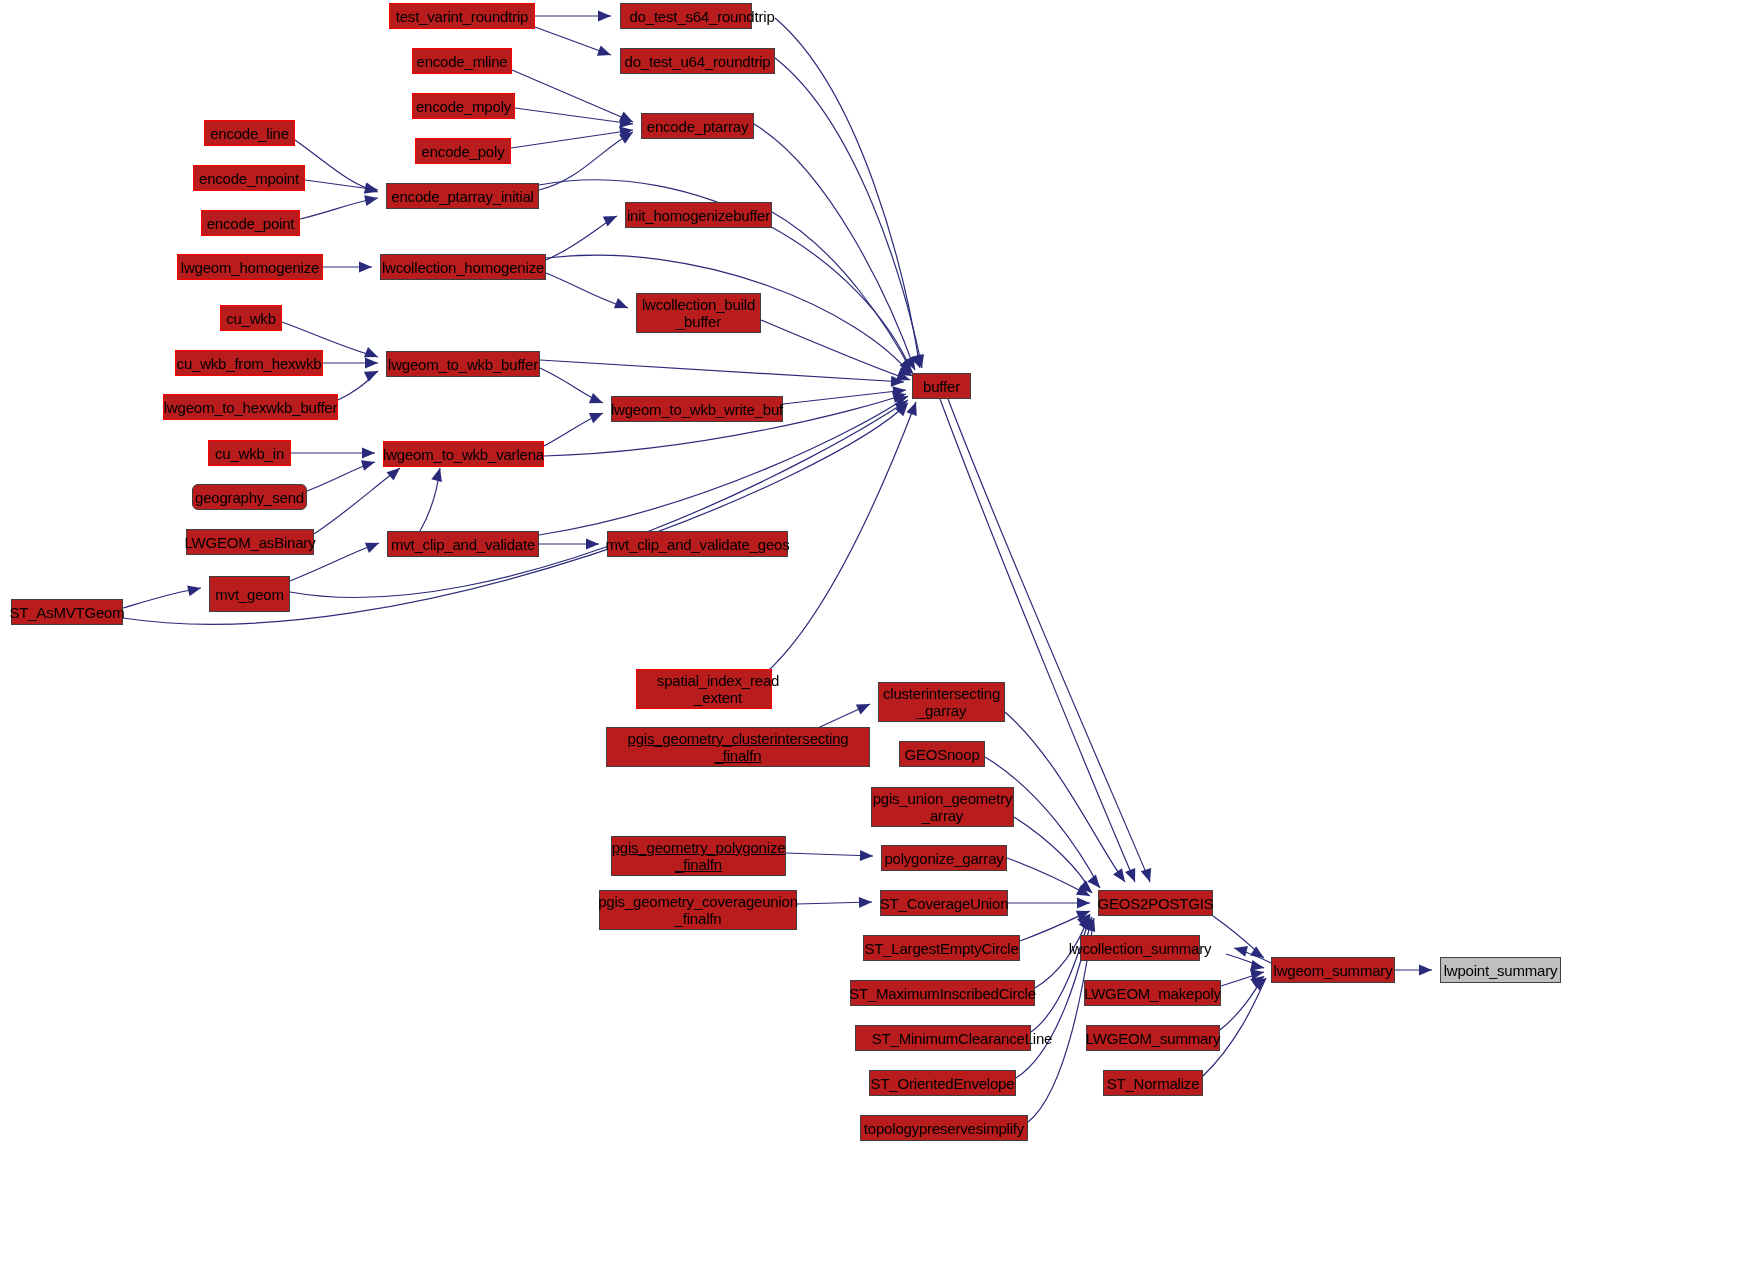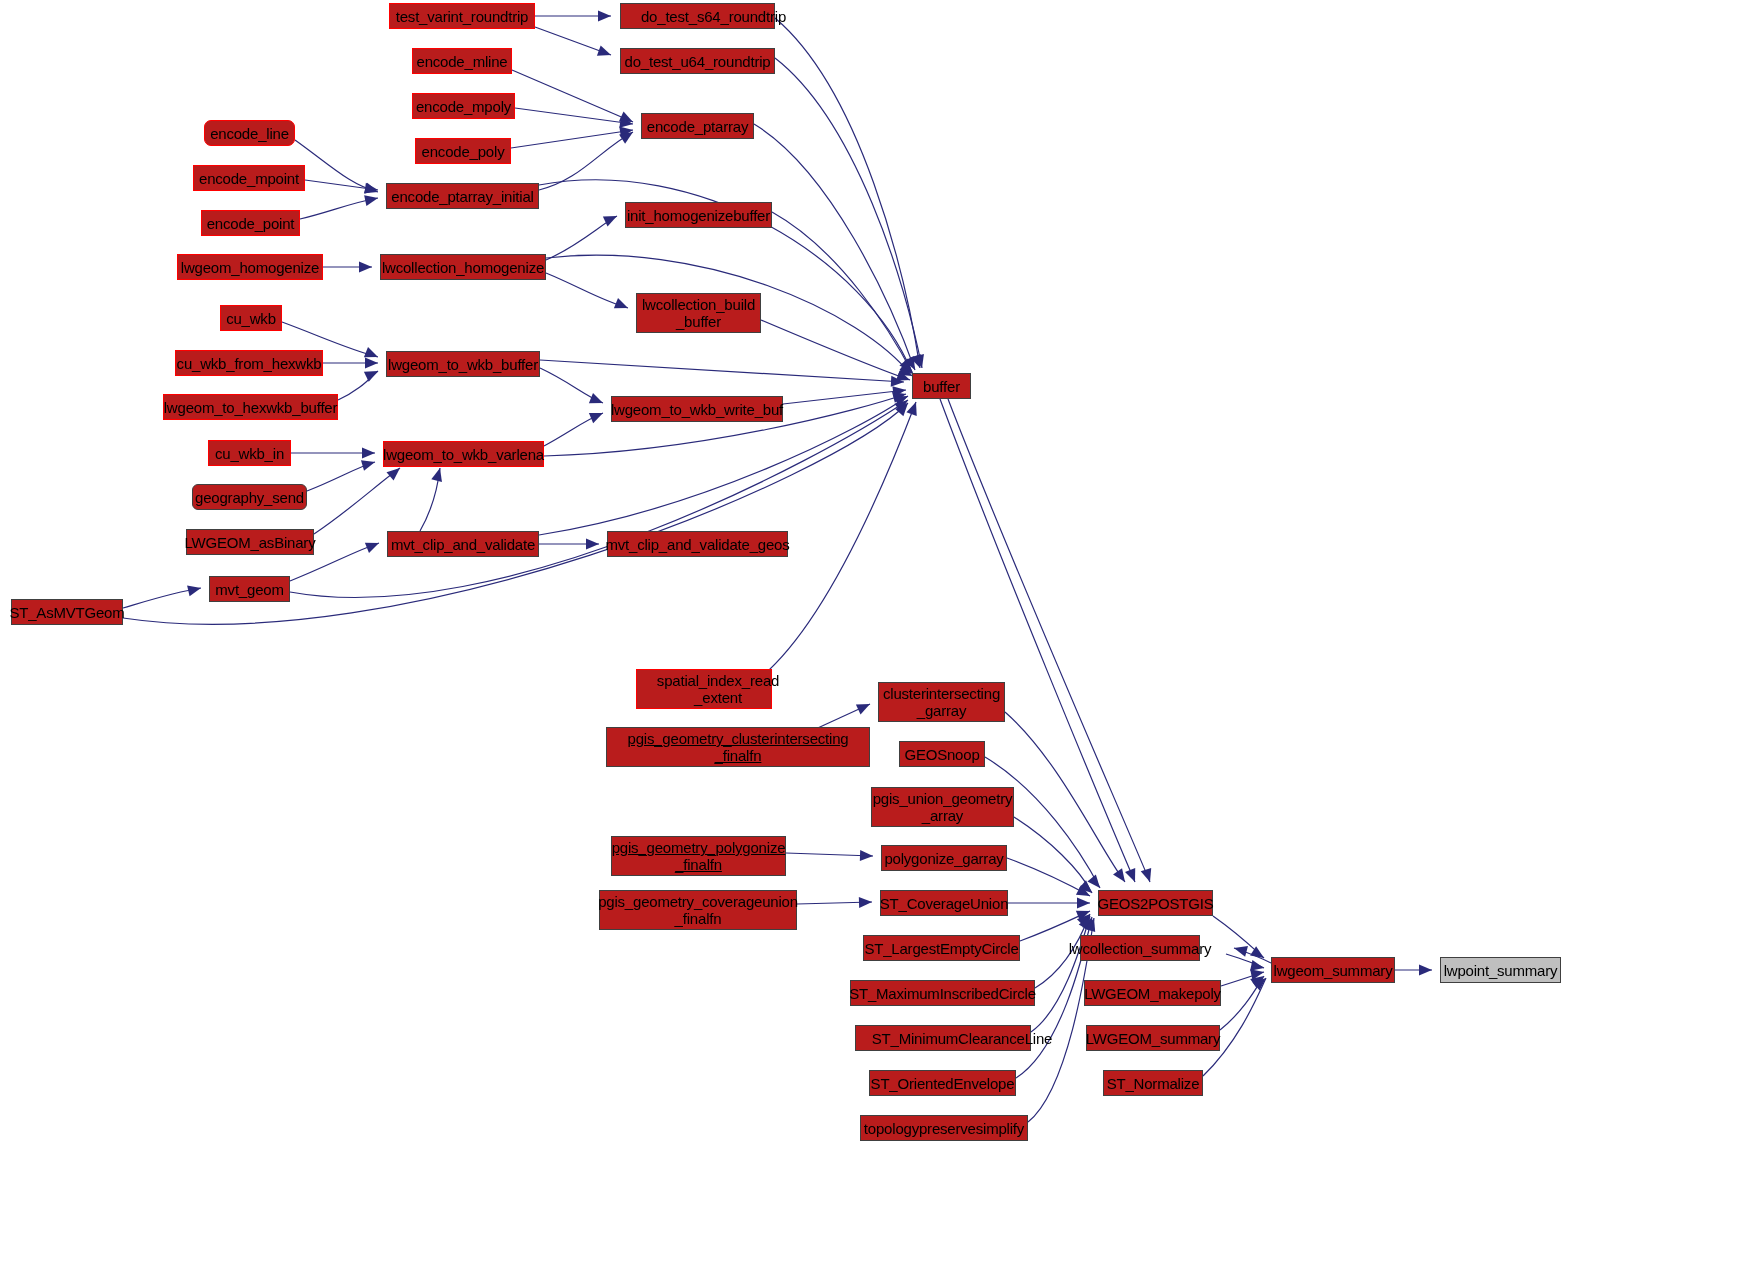--- a/index.html
+++ b/index.html
@@ -182,26 +182,26 @@
         <polygon points="0,0 -13,-5.5 -13,5.5" class="edge-head" transform="translate(1234,948) rotate(195)"></polygon>
         <polygon points="0,0 -13,-5.5 -13,5.5" class="edge-head" transform="translate(1264,968) rotate(12)"></polygon>
         <polygon points="0,0 -13,-5.5 -13,5.5" class="edge-head" transform="translate(1264,972) rotate(-12)"></polygon>
         <polygon points="0,0 -13,-5.5 -13,5.5" class="edge-head" transform="translate(1264,976) rotate(-35)"></polygon>
         <polygon points="0,0 -13,-5.5 -13,5.5" class="edge-head" transform="translate(1266,978) rotate(-40)"></polygon>
         <polygon points="0,0 -13,-5.5 -13,5.5" class="edge-head" transform="translate(1432,970) rotate(0)"></polygon>
       </g>
   </svg>
   <div id="nodes-layer">
       <div class="node-box red" style="left: 389px; top: 3px; width: 146px; height: 26px;">test_varint_roundtrip</div>
-      <div class="node-box" style="left: 620px; top: 3px; width: 155px; height: 26px; padding-left: 32px;">do_test_s64_roundtrip</div>
+      <div class="node-box" style="left: 620px; top: 3px; width: 132px; height: 26px; padding-left: 32px;">do_test_s64_roundtrip</div>
       <div class="node-box" style="left: 620px; top: 48px; width: 155px; height: 26px;">do_test_u64_roundtrip</div>
       <div class="node-box red" style="left: 412px; top: 48px; width: 100px; height: 26px;">encode_mline</div>
       <div class="node-box red" style="left: 412px; top: 93px; width: 103px; height: 26px;">encode_mpoly</div>
       <div class="node-box" style="left: 641px; top: 113px; width: 113px; height: 26px;">encode_ptarray</div>
-      <div class="node-box red" style="left: 204px; top: 120px; width: 91px; height: 26px; border-radius: 7px;">encode_line</div>
+      <div class="node-box red" style="left: 204px; top: 120px; width: 91px; height: 26px;">encode_line</div>
       <div class="node-box red" style="left: 415px; top: 138px; width: 96px; height: 26px;">encode_poly</div>
       <div class="node-box red" style="left: 193px; top: 165px; width: 112px; height: 26px;">encode_mpoint</div>
       <div class="node-box" style="left: 386px; top: 183px; width: 153px; height: 26px;">encode_ptarray_initial</div>
       <div class="node-box" style="left: 625px; top: 202px; width: 147px; height: 26px;">init_homogenizebuffer</div>
       <div class="node-box red" style="left: 201px; top: 210px; width: 99px; height: 26px;">encode_point</div>
       <div class="node-box red" style="left: 177px; top: 254px; width: 146px; height: 26px;">lwgeom_homogenize</div>
       <div class="node-box" style="left: 380px; top: 254px; width: 166px; height: 26px;">lwcollection_homogenize</div>
       <div class="node-box" style="left: 636px; top: 293px; width: 125px; height: 40px;">lwcollection_build
 _buffer</div>
       <div class="node-box red" style="left: 220px; top: 305px; width: 62px; height: 26px;">cu_wkb</div>
@@ -209,21 +209,21 @@
       <div class="node-box" style="left: 386px; top: 351px; width: 154px; height: 26px;">lwgeom_to_wkb_buffer</div>
       <div class="node-box" style="left: 912px; top: 373px; width: 59px; height: 26px;">buffer</div>
       <div class="node-box red" style="left: 163px; top: 394px; width: 175px; height: 26px;">lwgeom_to_hexwkb_buffer</div>
       <div class="node-box" style="left: 611px; top: 396px; width: 172px; height: 26px;">lwgeom_to_wkb_write_buf</div>
       <div class="node-box red" style="left: 208px; top: 440px; width: 83px; height: 26px;">cu_wkb_in</div>
       <div class="node-box red" style="left: 383px; top: 441px; width: 161px; height: 26px;">lwgeom_to_wkb_varlena</div>
       <div class="node-box" style="left: 192px; top: 484px; width: 115px; height: 26px; border-radius: 6px;">geography_send</div>
       <div class="node-box" style="left: 186px; top: 529px; width: 128px; height: 26px;">LWGEOM_asBinary</div>
       <div class="node-box" style="left: 387px; top: 531px; width: 152px; height: 26px;">mvt_clip_and_validate</div>
       <div class="node-box" style="left: 607px; top: 531px; width: 181px; height: 26px;">mvt_clip_and_validate_geos</div>
-      <div class="node-box" style="left: 209px; top: 576px; width: 81px; height: 26px;">mvt_geom</div>
+      <div class="node-box" style="left: 209px; top: 576px; width: 81px; height: 36px;">mvt_geom</div>
       <div class="node-box" style="left: 11px; top: 599px; width: 112px; height: 26px;">ST_AsMVTGeom</div>
       <div class="node-box red" style="left: 636px; top: 669px; width: 136px; height: 40px; padding-left: 28px;">spatial_index_read
 _extent</div>
       <div class="node-box" style="left: 878px; top: 682px; width: 127px; height: 40px;">clusterintersecting
 _garray</div>
       <div class="node-box" style="left: 606px; top: 727px; width: 264px; height: 40px; text-decoration: underline;">pgis_geometry_clusterintersecting
 _finalfn</div>
       <div class="node-box" style="left: 899px; top: 741px; width: 86px; height: 26px;">GEOSnoop</div>
       <div class="node-box" style="left: 871px; top: 787px; width: 143px; height: 40px;">pgis_union_geometry
 _array</div>

